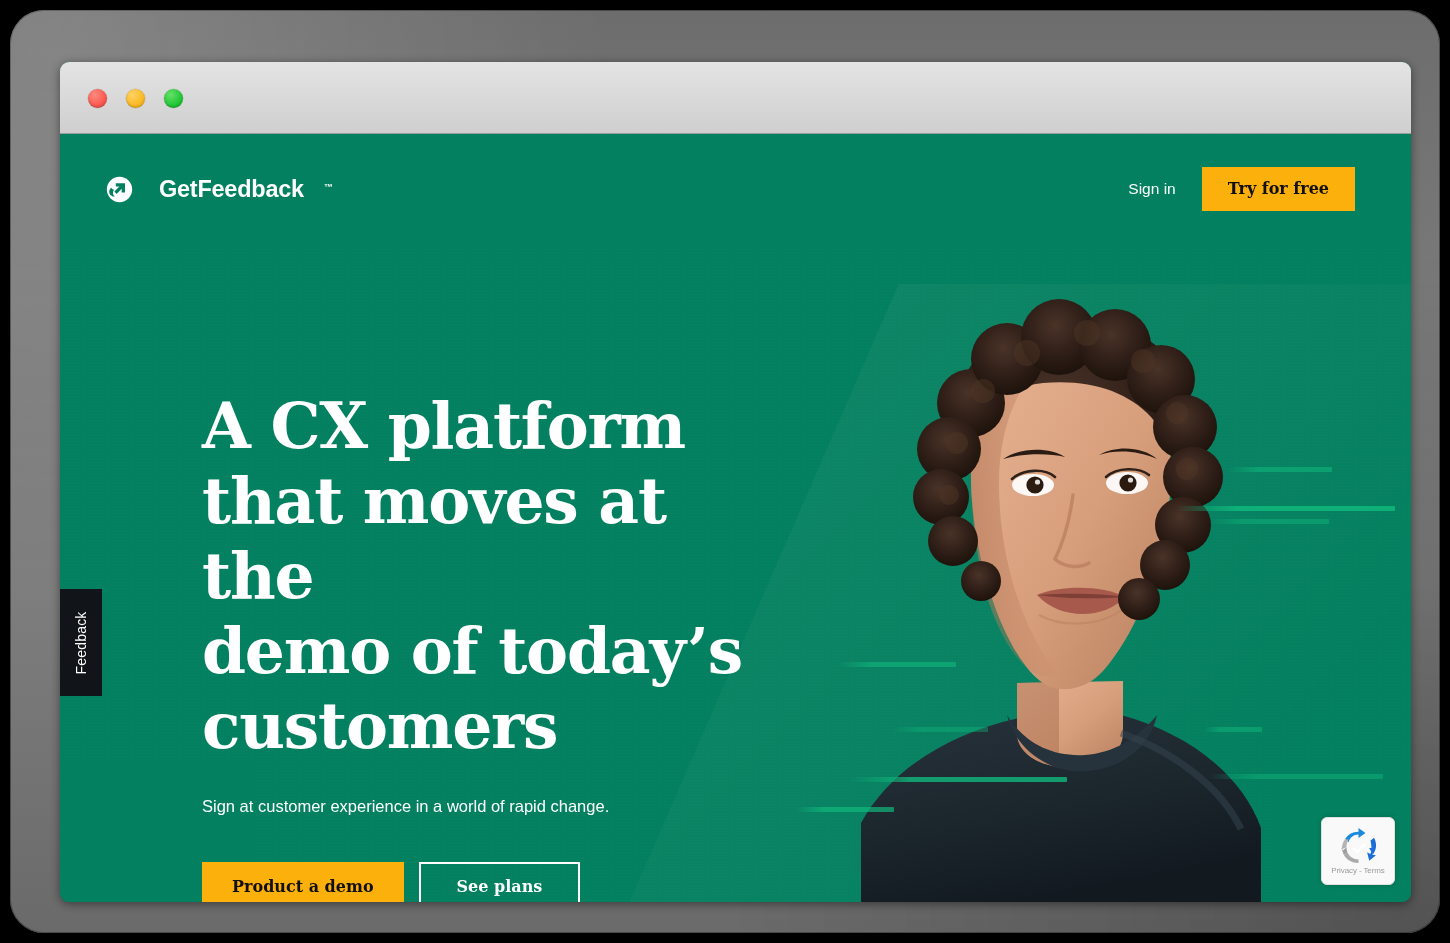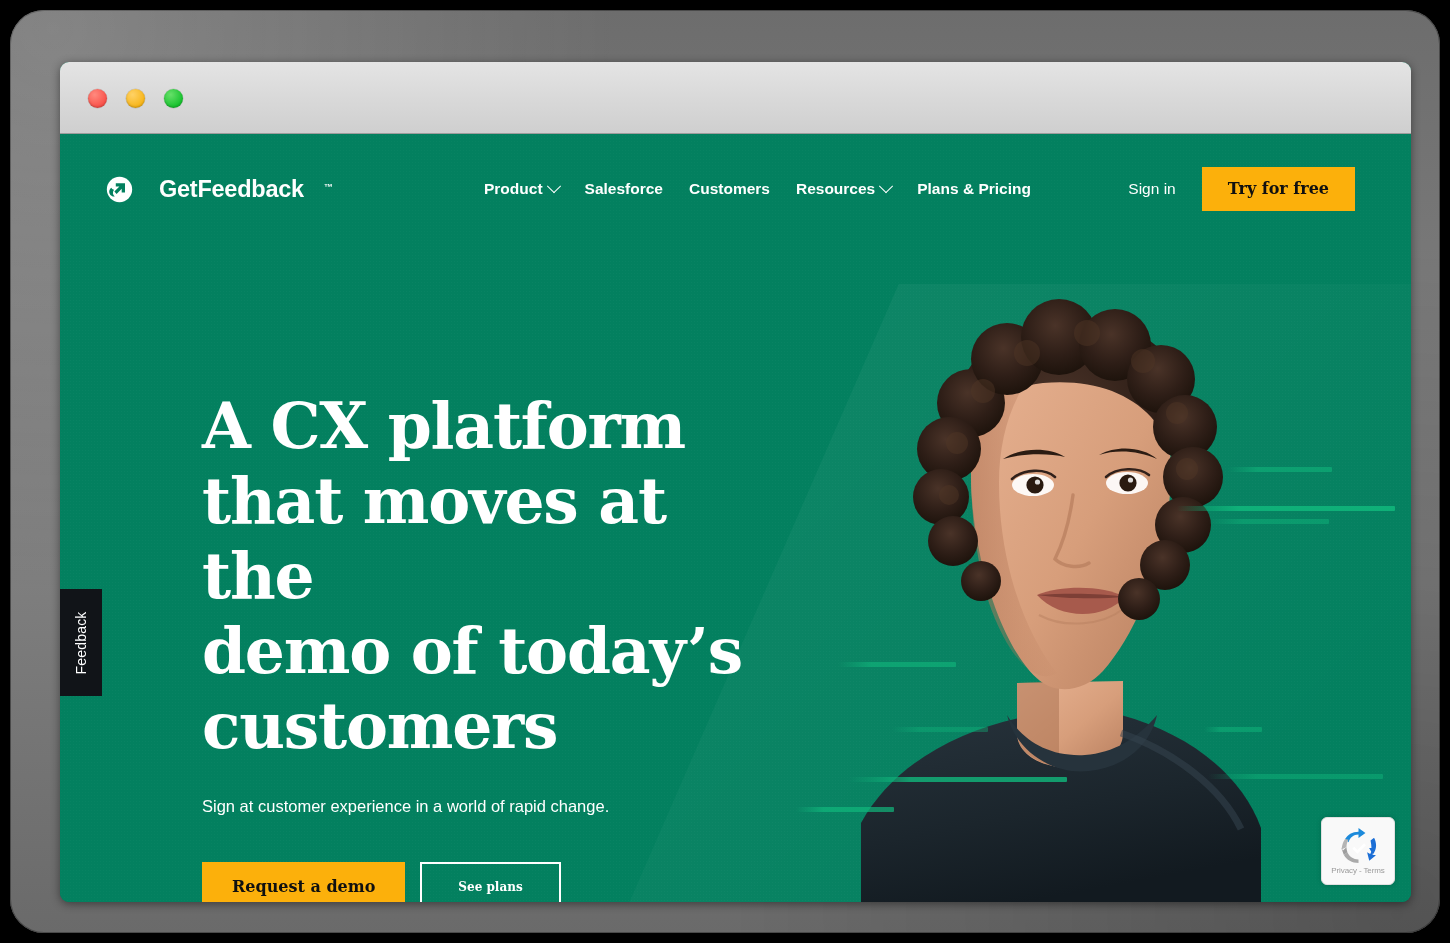--- a/index.html
+++ b/index.html
@@ -225,21 +225,21 @@
     padding: 17px 30px;
     border: none;
     cursor: pointer;
     line-height: 1;
     white-space: nowrap;
   }
   #see-plans-button {
     background: transparent;
     color: #ffffff;
     font-family: "DejaVu Serif", serif;
-    font-size: 12px;
+    font-size: 16px;
     font-weight: 700;
     padding: 12px 36px;
     border: 2px solid #ffffff;
     cursor: pointer;
     line-height: 1;
     white-space: nowrap;
   }
 
   
   #hero-subject {
@@ -434,54 +434,35 @@
         <div id="brand">
           <svg id="brand-mark" viewBox="0 0 32 32" aria-hidden="true">
             <circle cx="16" cy="16" r="15" fill="#ffffff"></circle>
             <path d="M22.5 8.5 L22.5 19.5 L18.6 19.5 L18.6 15.2 L12.6 21.2 L9.9 18.5 L15.9 12.5 L11.6 12.5 L11.6 8.5 Z" fill="#03805f"></path>
             <path d="M9.6 16.2 C7.4 18.6 7.8 22.4 10.4 24.3 C8.0 24.6 5.4 23.3 4.3 21.0 C3.1 18.4 4.0 15.4 6.2 13.9 C6.7 14.8 8.0 16.0 9.6 16.2 Z" fill="#03805f"></path>
           </svg>
           <span id="brand-name">GetFeedback</span>
           <span id="brand-tm">™</span>
         </div>
 
-        <nav id="main-nav">
-          <div class="nav-item">
-            <span>Product</span>
-            <i class="chev"></i>
-          </div>
-          <div class="nav-item">
-            <span>Salesforce</span>
-          </div>
-          <div class="nav-item">
-            <span>Customers</span>
-          </div>
-          <div class="nav-item">
-            <span>Resources</span>
-            <i class="chev"></i>
-          </div>
-          <div class="nav-item">
-            <span>Plans &amp; Pricing</span>
-          </div>
-        </nav>
 
         <div id="header-actions">
           <span id="sign-in-link">Sign in</span>
           <button id="try-free-button">Try for free</button>
         </div>
       </header>
 
       <div id="hero-copy">
         <h1 id="hero-headline">A CX platform
 that moves at the
 demo of today’s
 customers</h1>
         <p id="hero-subhead">Sign at customer experience in a world of rapid change.</p>
         <div id="hero-ctas">
-          <button id="request-demo-button">Request a demo</button>
+          <button id="request-demo-button">Product a demo</button>
           <button id="see-plans-button">See plans</button>
         </div>
       </div>
 
       <div id="feedback-tab">
         <span id="feedback-tab-label">Feedback</span>
       </div>
 
       <div id="recaptcha-badge">
         <svg id="recaptcha-logo" viewBox="0 0 40 40" aria-hidden="true">

